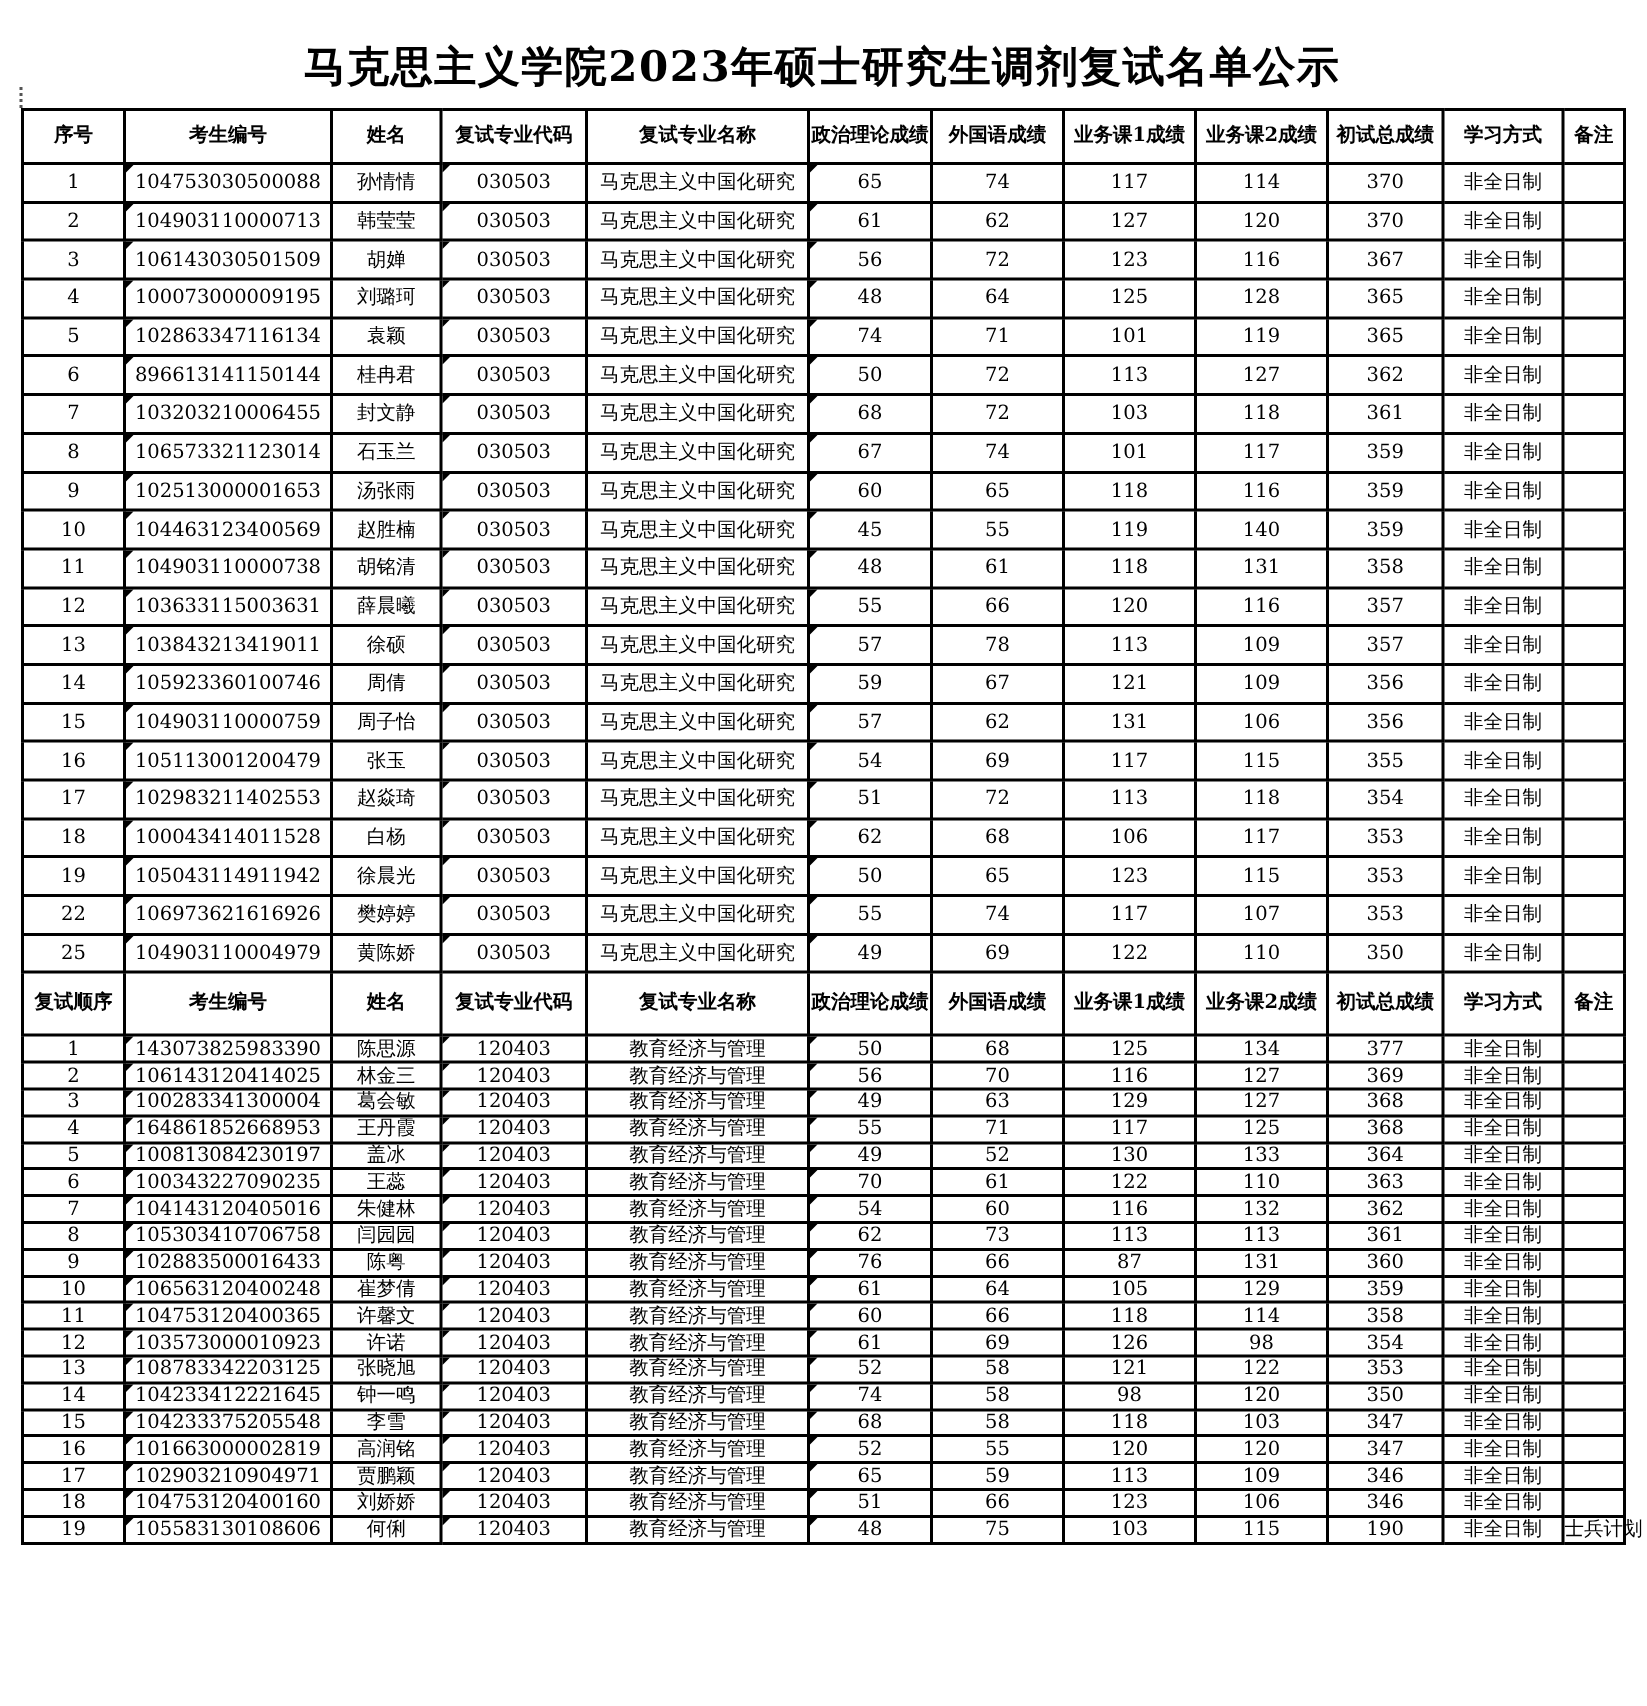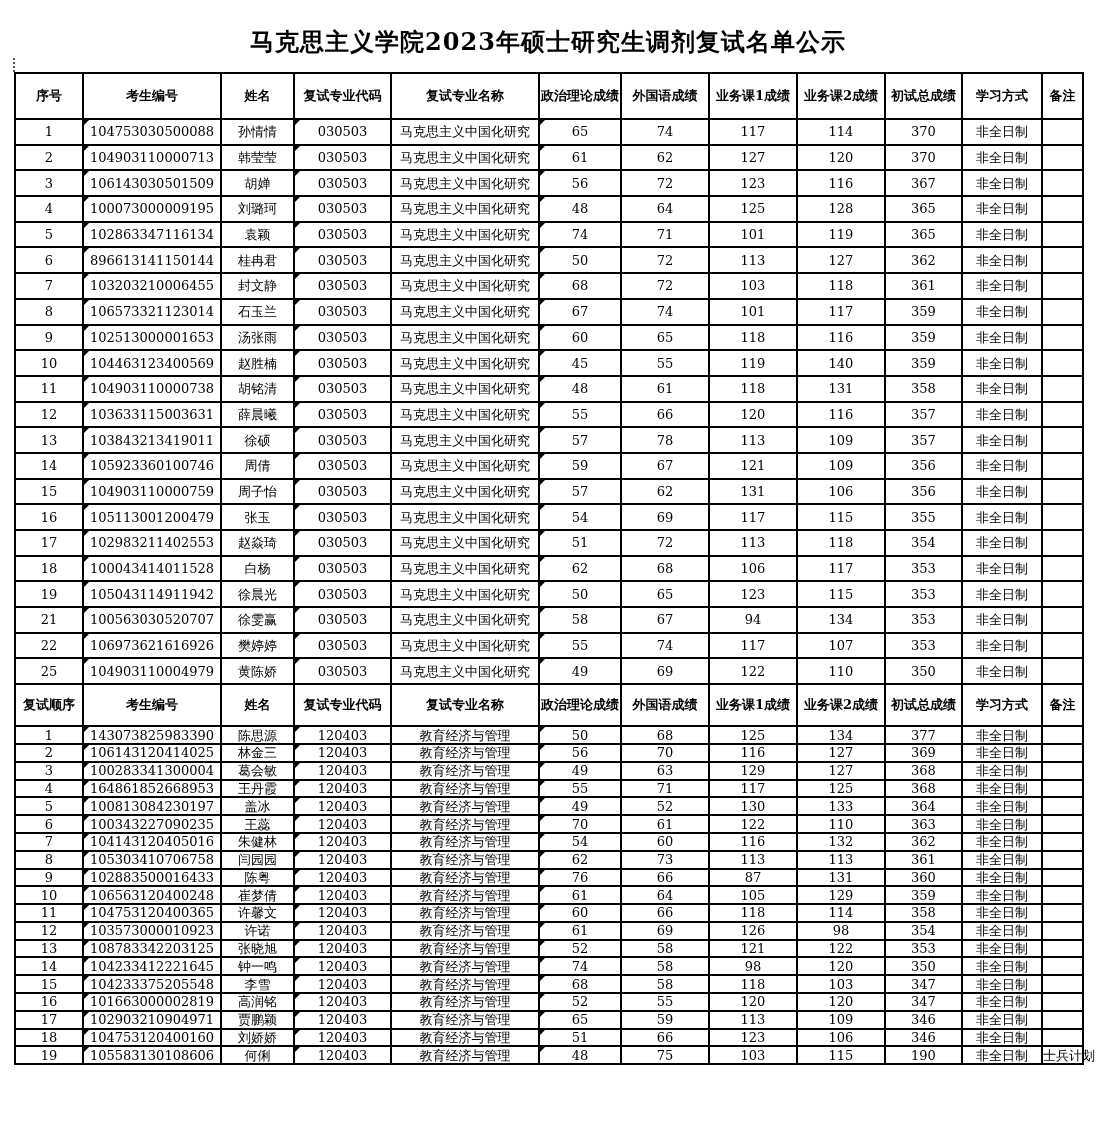--- a/index.html
+++ b/index.html
@@ -3,40 +3,40 @@
 <meta charset="utf-8">
 <style>
   html,body{margin:0;padding:0;background:#ffffff;}
   body{
     width:1098px;height:1137px;position:relative;
     font-family:"DejaVu Serif","Liberation Serif",serif;
     color:#000;
   }
   .page-title{
     position:absolute;top:26px;left:0;width:1096px;
-    text-align:center;font-size:24px;font-weight:bold;
+    text-align:center;font-size:28px;font-weight:bold;
     letter-spacing:1px;white-space:nowrap;
   }
   .page-dots{
     position:absolute;left:13px;top:58px;height:14px;width:0;
     border-left:2px dotted #555;
   }
   table.roster{
     position:absolute;left:14px;top:72px;width:1068px;
     border-collapse:collapse;table-layout:fixed;
     font-size:13px;
   }
   table.roster td,table.roster th{
     border:2px solid #000;
     text-align:center;vertical-align:middle;
     padding:0;overflow:visible;white-space:nowrap;
     line-height:15px;
   }
   table.roster th{font-weight:bold;white-space:normal;line-height:16px;}
-  tr.hrow1{height:46px;}
+  tr.hrow1{height:36px;}
   tr.drow1{height:25.7px;}
   tr.hrow2{height:42px;}
   tr.drow2{height:17.8px;}
   td.tri{position:relative;}
   td.tri::before{
     content:"";position:absolute;top:0;left:0;width:0;height:0;
     border-top:5px solid #000;border-right:5px solid transparent;
   }
   col.c-seq{width:68px;}  col.c-id{width:138px;}  col.c-name{width:73px;}
   col.c-code{width:97px;} col.c-major{width:148px;}col.c-pol{width:82px;}
@@ -339,34 +339,20 @@
         <td>马克思主义中国化研究</td>
         <td class="tri">50</td>
         <td>65</td>
         <td>123</td>
         <td>115</td>
         <td>353</td>
         <td>非全日制</td>
         <td></td>
       </tr>
       <tr class="drow1">
-        <td>21</td>
-        <td class="tri">100563030520707</td>
-        <td>徐雯赢</td>
-        <td class="tri">030503</td>
-        <td>马克思主义中国化研究</td>
-        <td class="tri">58</td>
-        <td>67</td>
-        <td>94</td>
-        <td>134</td>
-        <td>353</td>
-        <td>非全日制</td>
-        <td></td>
-      </tr>
-      <tr class="drow1">
         <td>22</td>
         <td class="tri">106973621616926</td>
         <td>樊婷婷</td>
         <td class="tri">030503</td>
         <td>马克思主义中国化研究</td>
         <td class="tri">55</td>
         <td>74</td>
         <td>117</td>
         <td>107</td>
         <td>353</td>

